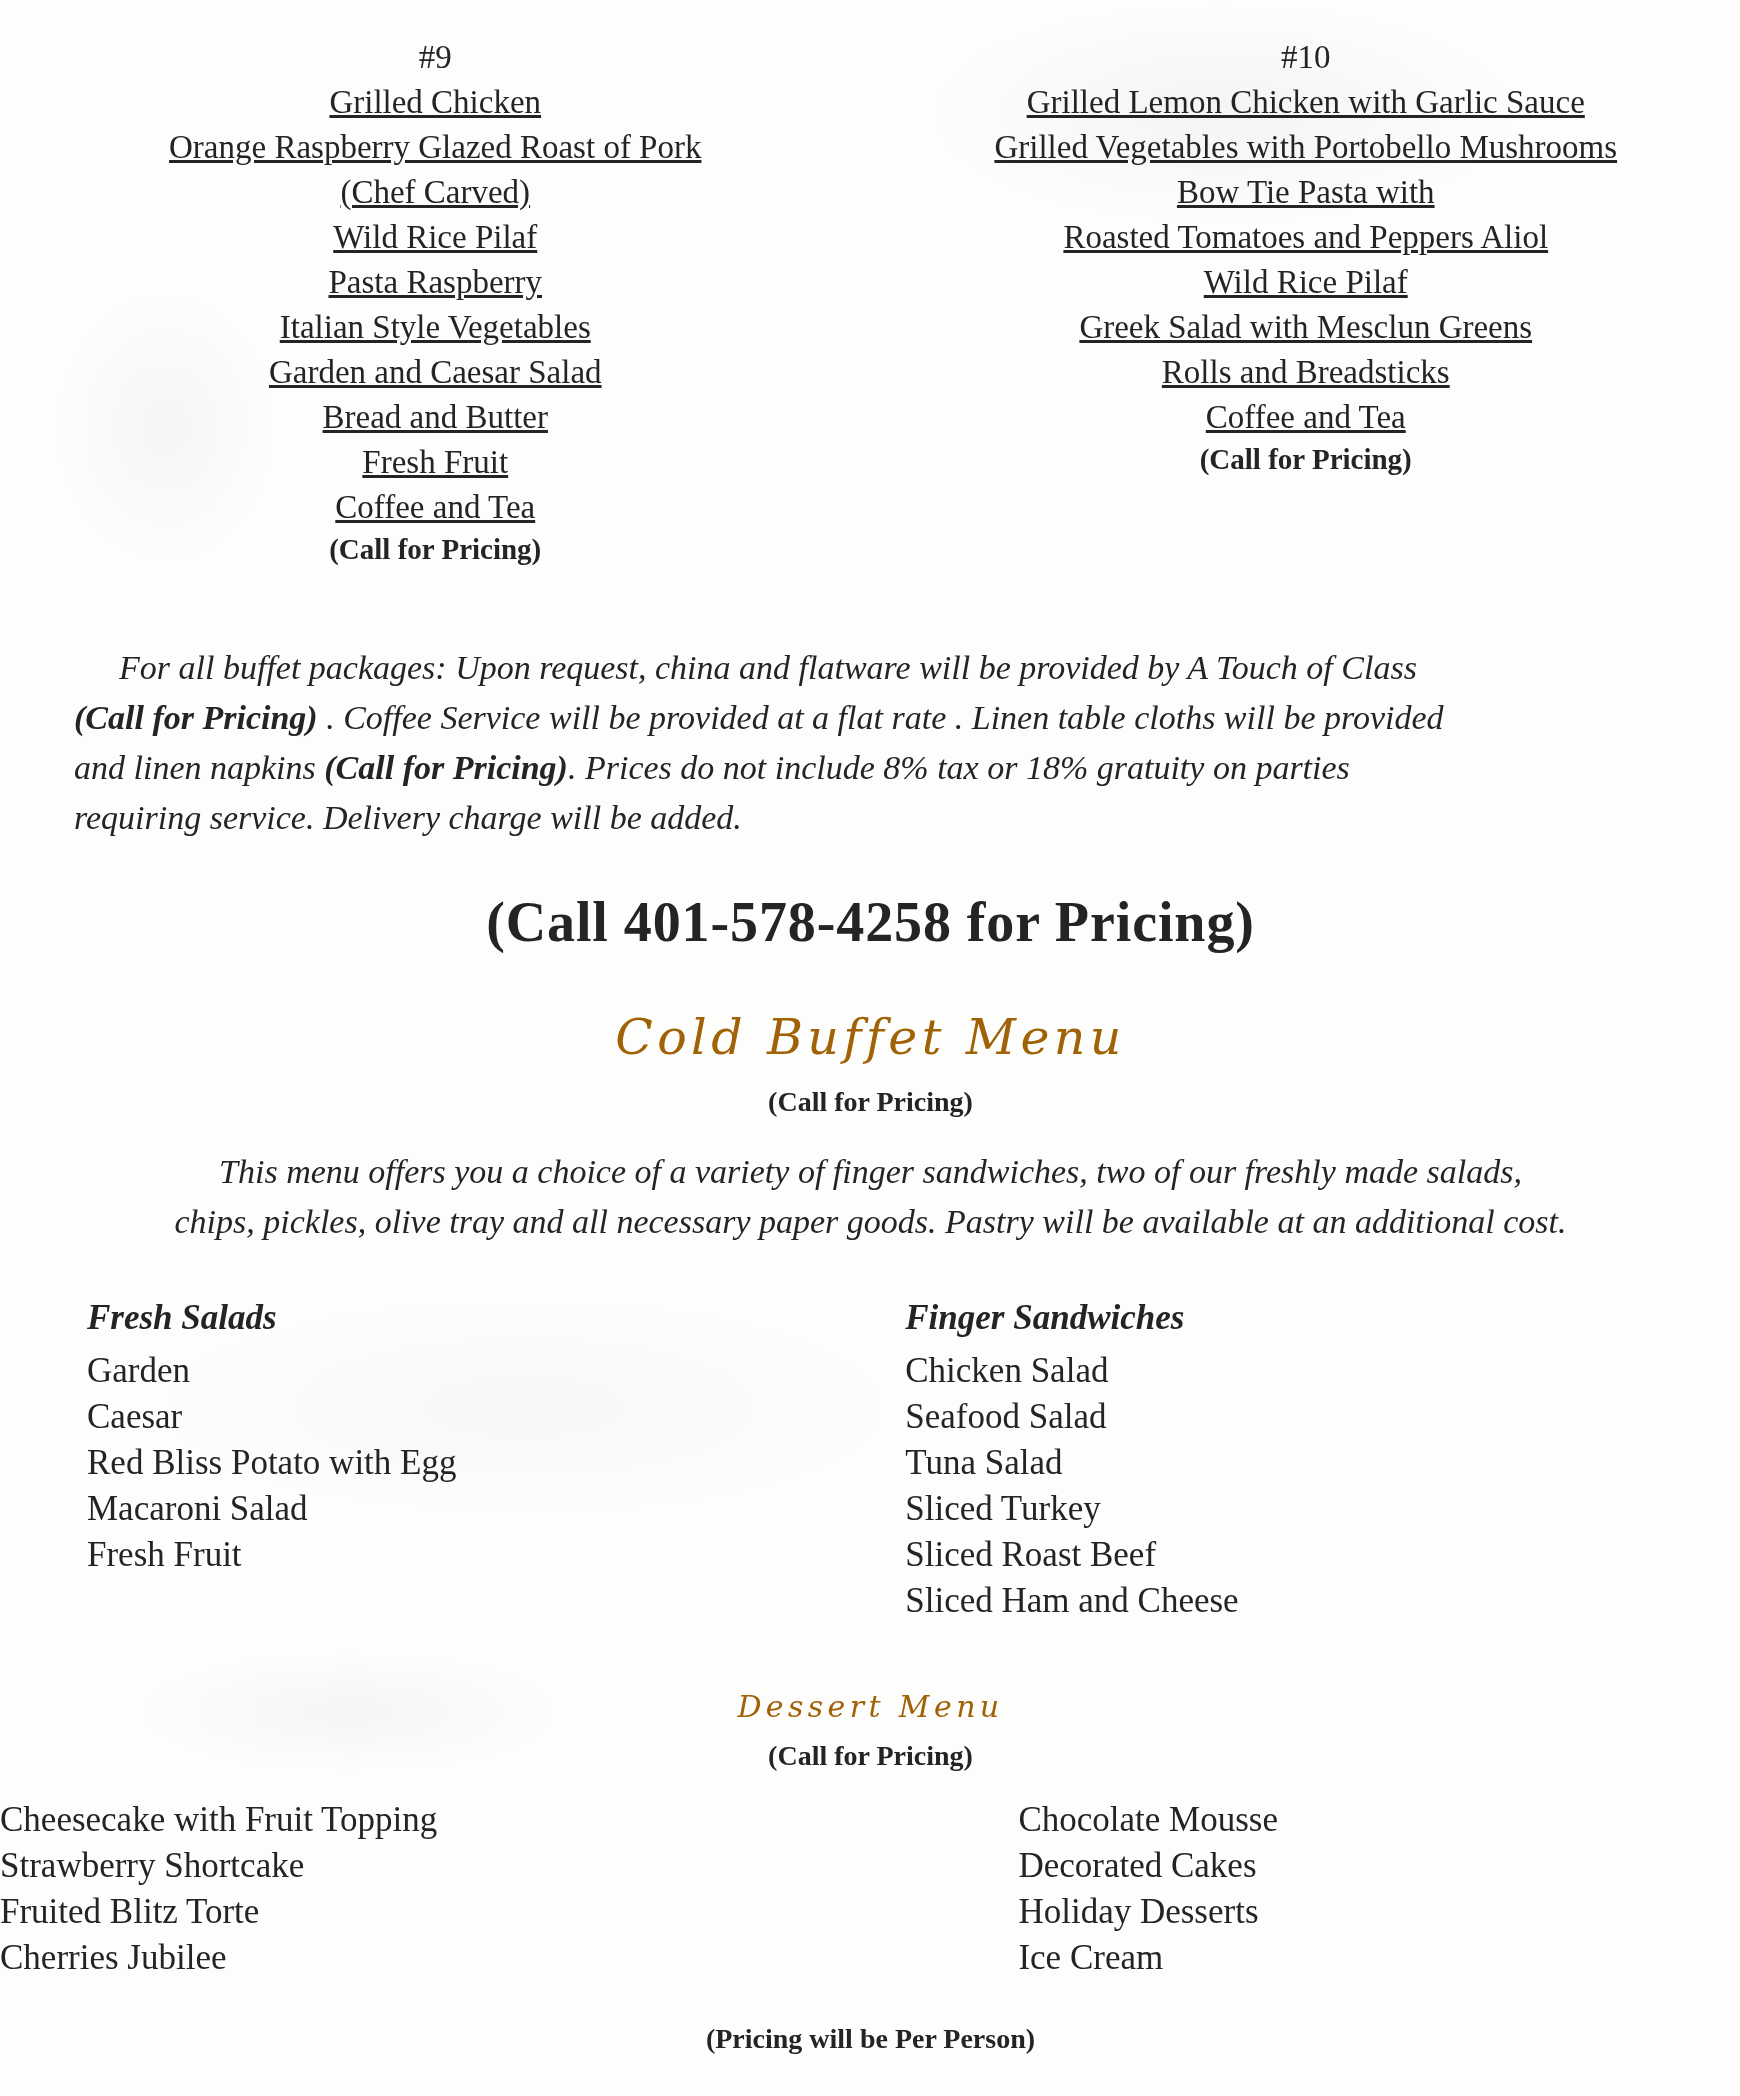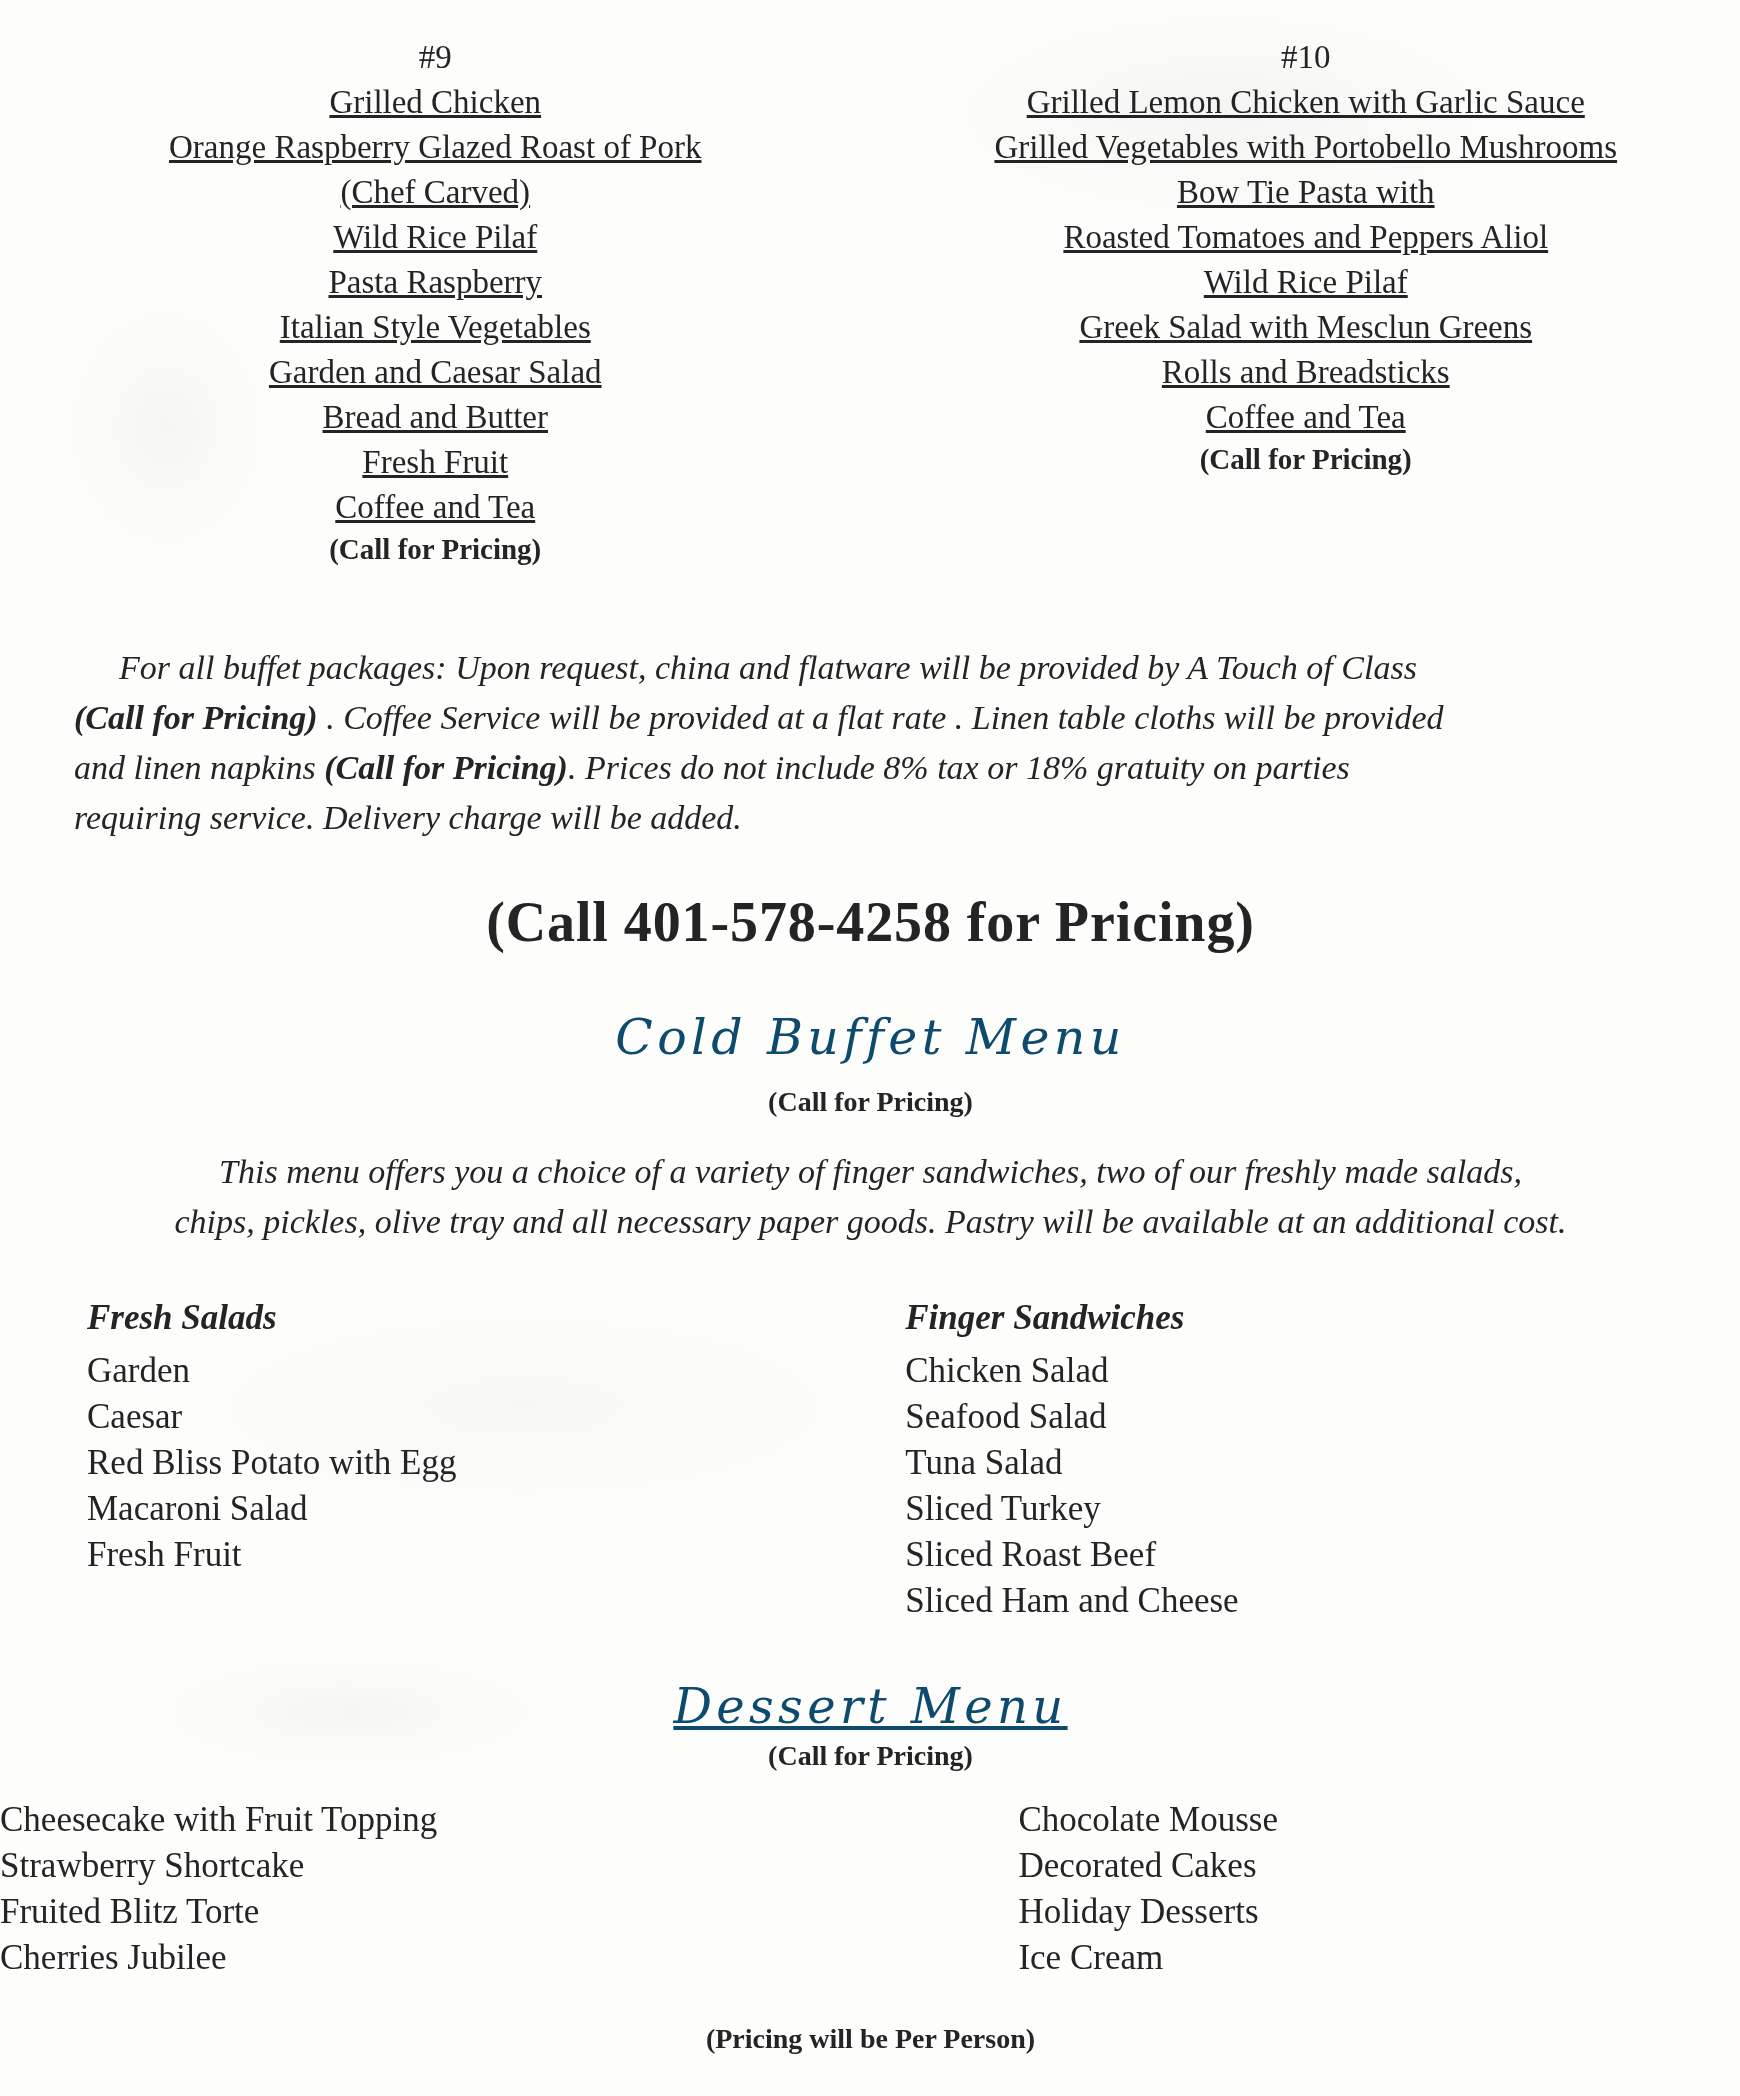--- a/index.html
+++ b/index.html
@@ -28,24 +28,24 @@
 
   .buffet-note{margin:74px 74px 0 74px;}
   .note-line{font-style:italic;font-size:34px;line-height:50px;white-space:nowrap;}
   .note-line.first{text-indent:45px;}
   .note-bold{font-weight:700;}
 
   .call-heading{margin:44px 0 0 0;text-align:center;font-size:56px;line-height:70px;font-weight:700;letter-spacing:0.9px;}
 
   .script-title{
     margin:48px 0 0 0;text-align:center;font-weight:400;
-    font-family:"DejaVu Serif", serif;font-style:italic;letter-spacing:4.4px;color:#0c4a6e;
+    font-family:"DejaVu Serif", serif;font-style:italic;letter-spacing:4.4px;color:#a16207;
   }
   .cold-title{font-size:49px;line-height:66px;}
-  .dessert-title{margin-top:52px;font-size:48px;line-height:61px;text-decoration:underline;}
+  .dessert-title{margin-top:52px;font-size:30px;line-height:61px;}
 
   .bold-note{text-align:center;font-size:28px;line-height:38px;font-weight:700;margin-top:12.2px;}
   .dessert-pricing{margin-top:0;}
 
   .description{margin-top:26px;text-align:center;}
   .desc-line{font-style:italic;font-size:34px;line-height:50px;white-space:nowrap;}
 
   .cold-columns{display:flex;margin-top:48px;}
   .c-col{box-sizing:border-box;}
   .c-left{width:47%;padding-left:87px;}

